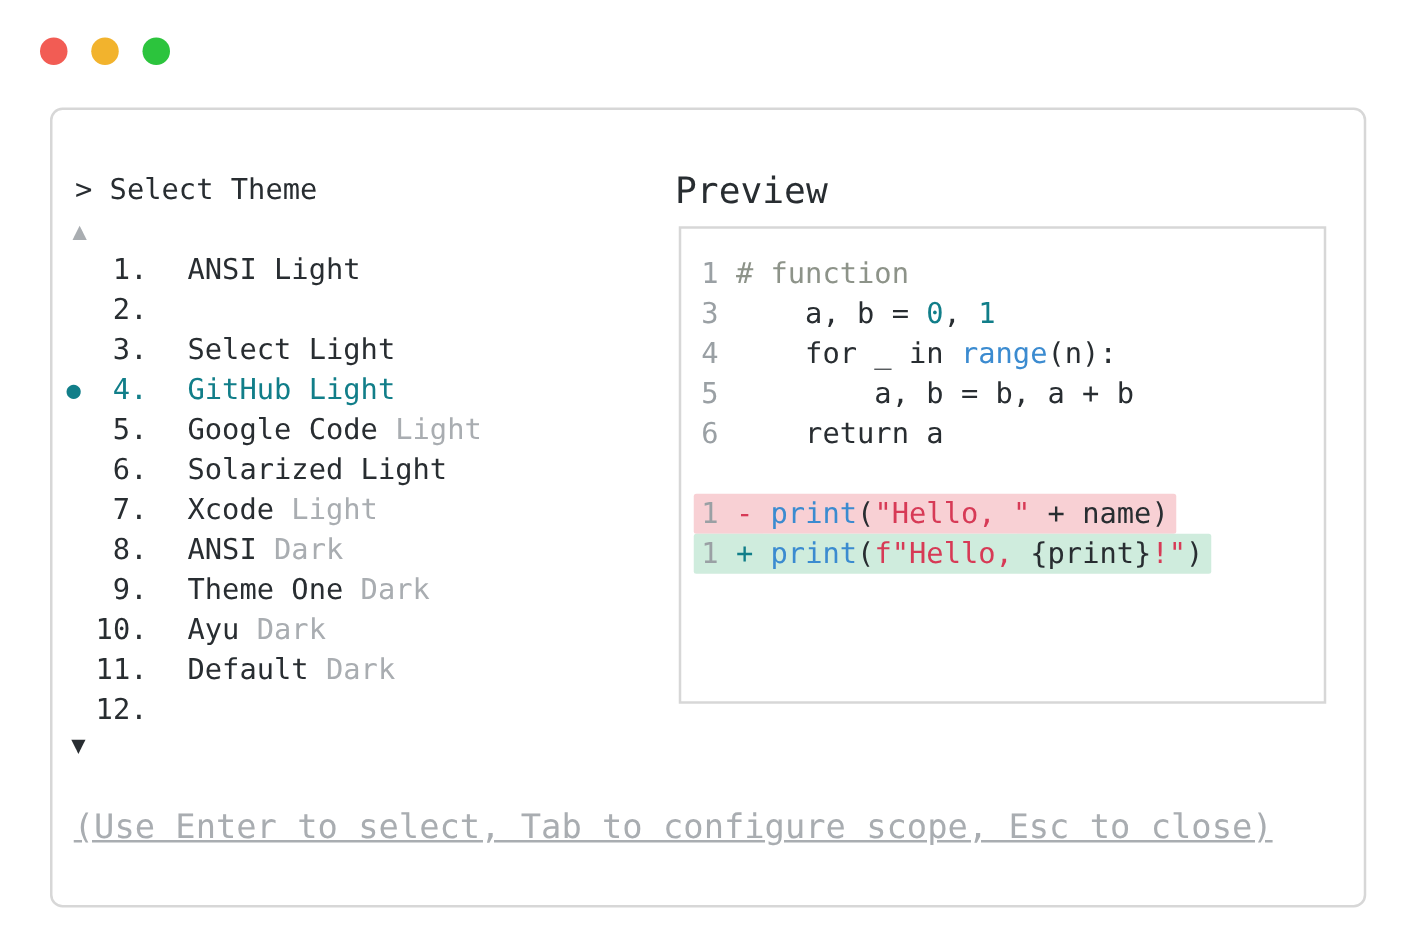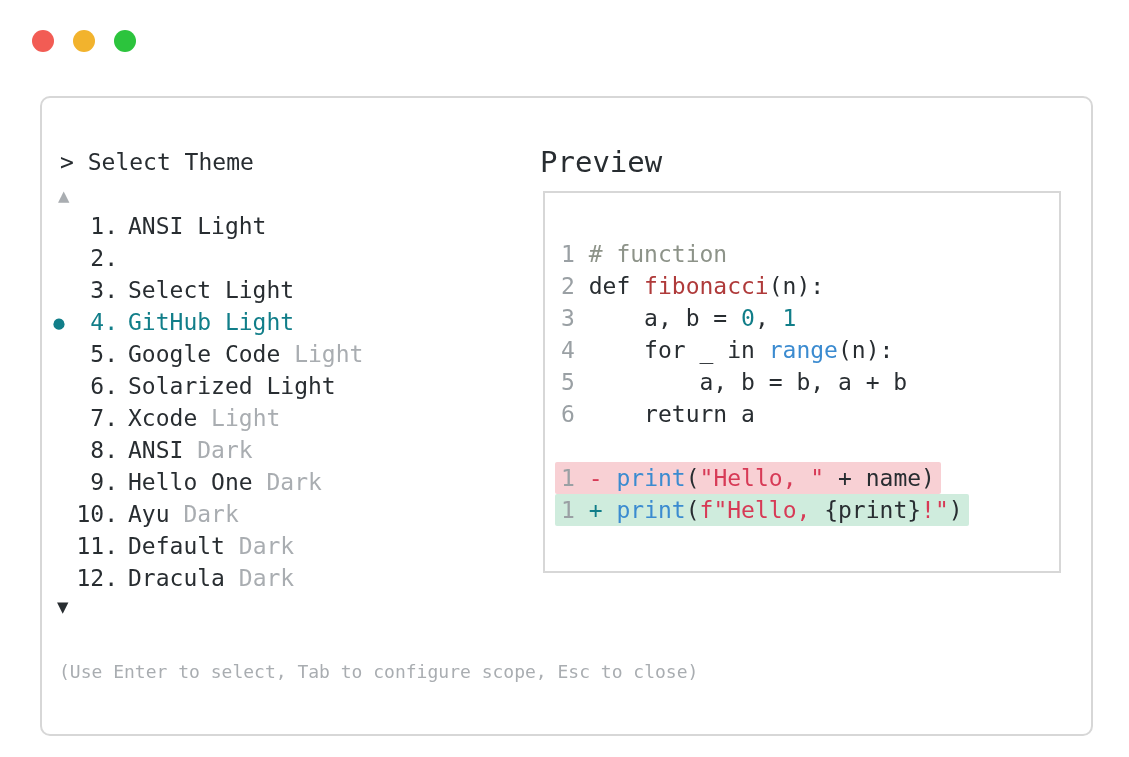--- a/index.html
+++ b/index.html
@@ -8,41 +8,41 @@
   .stage{position:relative;width:1129px;height:757px;background:#ffffff;}
 
   
   .tl{position:absolute;top:30px;width:22px;height:22px;border-radius:50%;
       border:none;padding:0;cursor:pointer;}
   .tl-red{left:32px;background:var(--tl_red);}
   .tl-yellow{left:73px;background:var(--tl_yellow);}
   .tl-green{left:114px;background:var(--tl_green);}
 
   
-  .panel{position:absolute;left:40px;top:96px;width:1049px;height:636px;
+  .panel{position:absolute;left:40px;top:86px;width:1049px;height:636px;
          border:2px solid var(--border);border-radius:10px;background:#fff;box-sizing:content-box;}
 
   .picker-title{position:absolute;left:18px;top:50px;font-size:23px;line-height:28px;color:var(--dark);white-space:pre;}
   .preview-label{position:absolute;left:498px;top:50px;font-size:29px;line-height:28px;color:var(--dark);}
 
   .scroll-up{position:absolute;left:16px;top:85px;font-size:19px;line-height:24px;color:var(--gray);cursor:pointer;}
   .scroll-down{position:absolute;left:15px;top:492px;font-size:19px;line-height:32px;color:var(--dark);cursor:pointer;}
 
   .theme-list{position:absolute;left:0;top:112px;width:500px;}
   .theme-item{display:flex;height:32px;line-height:32px;font-size:23px;cursor:pointer;}
   .theme-item .bullet{width:34px;text-align:center;font-size:19px;color:var(--teal);}
   .theme-item .num{width:42px;text-align:right;white-space:pre;}
-  .theme-item .name{margin-left:10px;white-space:pre;text-align:center;}
+  .theme-item .name{margin-left:32px;white-space:pre;text-align:center;}
 
-  .hint{position:absolute;left:17px;top:558px;font-size:18px;line-height:32px;color:var(--gray);white-space:pre;}
+  .hint{position:absolute;left:17px;top:558px;font-size:27px;line-height:32px;color:var(--gray);white-space:pre;text-decoration:underline;}
 
   
   .preview-box{position:absolute;left:501px;top:93px;width:518px;height:382px;
                box-sizing:border-box;border:2px solid var(--border);background:#fff;
-               padding:45px 0 0 16px;overflow:hidden;}
+               padding:20px 0 0 16px;overflow:hidden;}
   .code-line{height:32px;line-height:32px;font-size:23px;white-space:pre;color:var(--dark);}
   .chip{display:inline-block;height:32px;line-height:32px;padding:0 6px;margin-left:-6px;border-radius:2px;}
   .chip-removed{background:var(--removed_bg);}
   .chip-added{background:var(--added_bg);}
 
   
   .c-dark{color:var(--dark);} .c-gray{color:var(--gray);}
   .c-linenum{color:var(--linenum);} .c-teal{color:var(--teal);}
   .c-blue{color:var(--blue);} .c-brick{color:var(--brick);}
   .c-crimson{color:var(--crimson);} .c-comment{color:var(--comment);}
@@ -100,47 +100,45 @@
           <span class="name"><span class="c-dark">Xcode </span><span class="c-gray">Light</span></span>
         </div>
         <div class="theme-item">
           <span class="bullet"></span>
           <span class="num c-dark">8.</span>
           <span class="name"><span class="c-dark">ANSI </span><span class="c-gray">Dark</span></span>
         </div>
         <div class="theme-item">
           <span class="bullet"></span>
           <span class="num c-dark">9.</span>
-          <span class="name"><span class="c-dark">Hello One </span><span class="c-gray">Dark</span></span>
+          <span class="name"><span class="c-dark">Theme One </span><span class="c-gray">Dark</span></span>
         </div>
         <div class="theme-item">
           <span class="bullet"></span>
           <span class="num c-dark">10.</span>
           <span class="name"><span class="c-dark">Ayu </span><span class="c-gray">Dark</span></span>
         </div>
         <div class="theme-item">
           <span class="bullet"></span>
           <span class="num c-dark">11.</span>
           <span class="name"><span class="c-dark">Default </span><span class="c-gray">Dark</span></span>
         </div>
         <div class="theme-item">
           <span class="bullet"></span>
           <span class="num c-dark">12.</span>
-          <span class="name"><span class="c-dark">Dracula </span><span class="c-gray">Dark</span></span>
         </div>
       </div>
 
     <div class="scroll-down">▼</div>
 
     <div class="hint">(Use Enter to select, Tab to configure scope, Esc to close)</div>
 
     <div class="preview-box">
       <div id="code-area">
           <div class="code-line"><span class="c-linenum">1 </span><span class="c-comment"># function</span></div>
-          <div class="code-line"><span class="c-linenum">2 </span><span class="c-dark">def </span><span class="c-brick">fibonacci</span><span class="c-dark">(n):</span></div>
           <div class="code-line"><span class="c-linenum">3 </span><span class="c-dark">    a, b = </span><span class="c-teal">0</span><span class="c-dark">, </span><span class="c-teal">1</span></div>
           <div class="code-line"><span class="c-linenum">4 </span><span class="c-dark">    for _ in </span><span class="c-blue">range</span><span class="c-dark">(n):</span></div>
           <div class="code-line"><span class="c-linenum">5 </span><span class="c-dark">        a, b = b, a + b</span></div>
           <div class="code-line"><span class="c-linenum">6 </span><span class="c-dark">    return a</span></div>
           <div class="code-line">&nbsp;</div>
           <div class="code-line"><span class="chip chip-removed"><span class="c-linenum">1</span><span class="c-dark"> </span><span class="c-crimson">-</span><span class="c-dark"> </span><span class="c-blue">print</span><span class="c-dark">(</span><span class="c-crimson">"Hello, "</span><span class="c-dark"> + name)</span></span></div>
           <div class="code-line"><span class="chip chip-added"><span class="c-linenum">1</span><span class="c-dark"> </span><span class="c-teal">+</span><span class="c-dark"> </span><span class="c-blue">print</span><span class="c-dark">(</span><span class="c-crimson">f"Hello, </span><span class="c-dark">{print}</span><span class="c-crimson">!"</span><span class="c-dark">)</span></span></div>
         </div>
     </div>
   </div>

